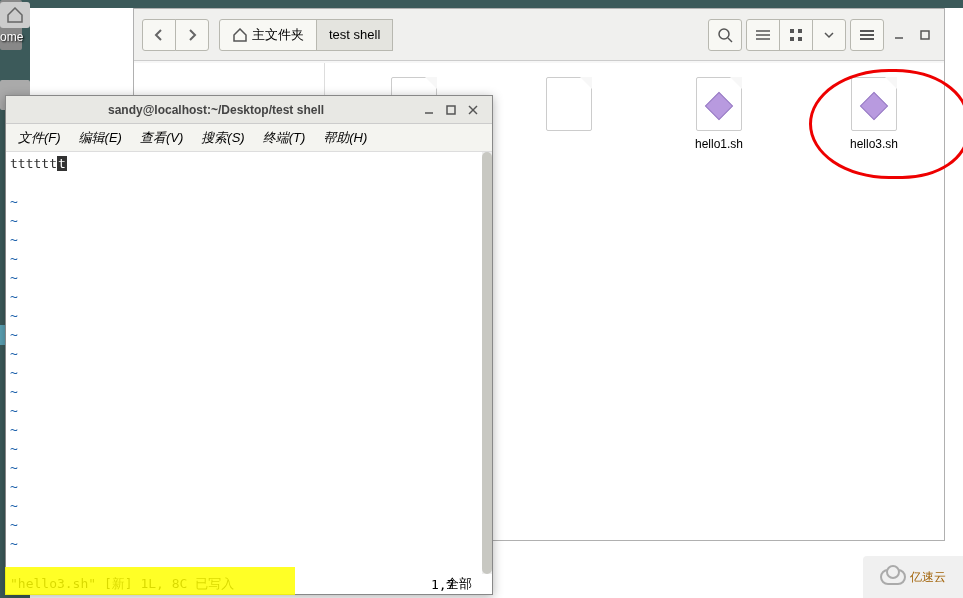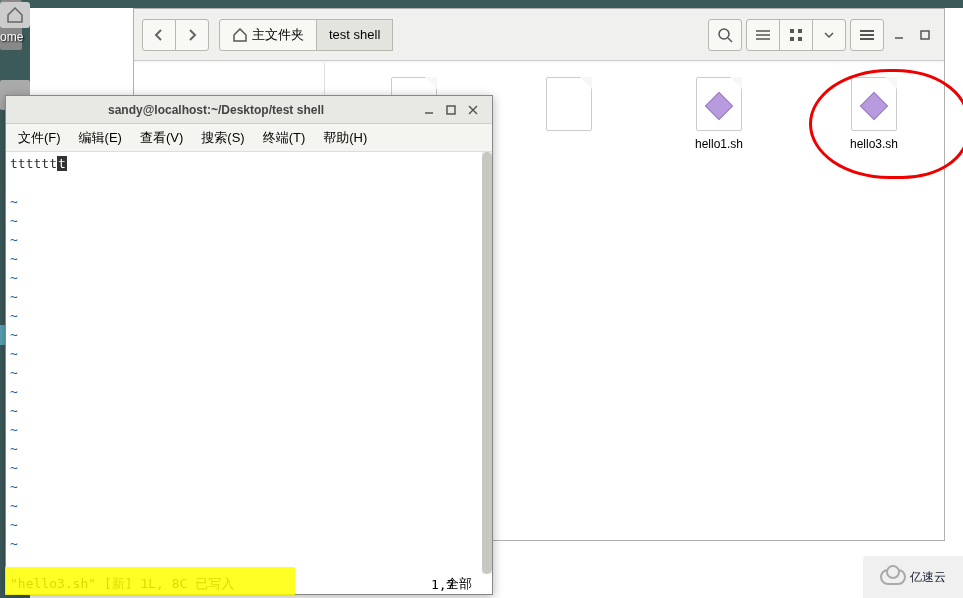--- a/index.html
+++ b/index.html
@@ -117,21 +117,21 @@
   background: #fff; border: 1px solid #888; box-shadow: 0 2px 10px rgba(0,0,0,0.3);
 }
 .term-title {
   height: 28px; background: #e8e8e4; border-bottom: 1px solid #ccc;
   display: flex; align-items: center; padding: 0 8px;
 }
 .term-title-text { flex: 1; text-align: center; font-weight: bold; color: #444; font-size: 12px; }
 .win-btn { width: 22px; height: 20px; display: inline-flex; align-items: center; justify-content: center; cursor: pointer; font-size: 12px; color: #555; }
 .term-menu {
   height: 28px; background: #f4f4f0; border-bottom: 1px solid #ddd;
-  display: flex; align-items: center; padding: 0 4px; gap: 2px;
+  display: flex; align-items: center; padding: 0 4px; gap: 2px; font-style: italic;
 }
 .menu-item { padding: 4px 8px; cursor: pointer; font-size: 13px; }
 .term-body {
   position: absolute; left: 0; top: 56px; right: 10px; bottom: 20px;
   background: #fff; font-family: monospace; font-size: 13px;
   padding: 2px 4px; line-height: 19px;
 }
 .term-scroll {
   position: absolute; right: 0; top: 56px; width: 10px; bottom: 20px;
   background: #eee;
@@ -150,21 +150,21 @@
   position: absolute; left: 5px; top: 567px; width: 290px; height: 28px;
   background: rgba(255,255,0,0.85); z-index: 2; pointer-events: none;
 }
 .status-pos { position: absolute; left: 425px; }
 .status-right { position: absolute; right: 20px; }
 
 
 .watermark {
   position: absolute; right: 0; bottom: 0; width: 100px; height: 42px;
   background: #f0f0f0; display: flex; align-items: center; justify-content: center;
-  color: #0f172a; font-size: 12px; border-top-left-radius: 4px;
+  color: #a16207; font-size: 12px; border-top-left-radius: 4px;
 }
 .wm-cloud {
   width: 26px; height: 16px; border: 2px solid #aaa; border-radius: 10px;
   margin-right: 4px; position: relative;
 }
 .wm-cloud::before {
   content: ''; position: absolute; left: 4px; top: -6px; width: 10px; height: 10px;
   border: 2px solid #aaa; border-radius: 50%; background: #f0f0f0;
 }
 

